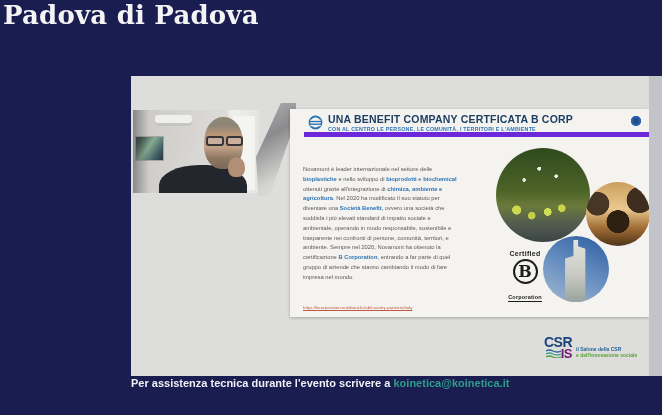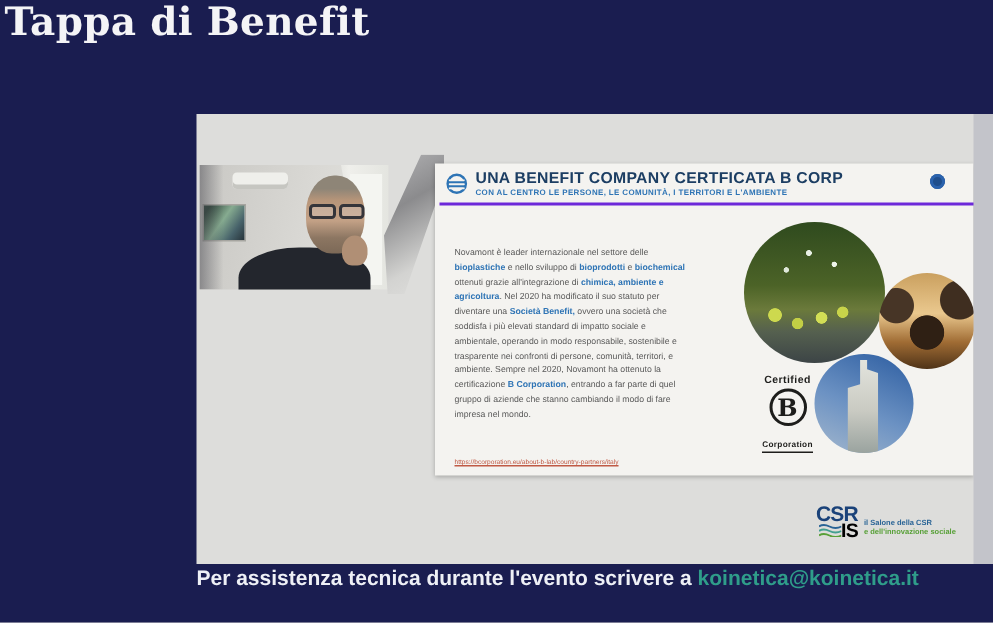--- a/index.html
+++ b/index.html
@@ -26,21 +26,21 @@
   .lens { flex:1; border:2px solid #35353a; border-radius:3px; background:rgba(235,235,240,.25); }
   .hand { position:absolute; left:95px; top:47px; width:17px; height:20px; background:#b08f75; border-radius:50% 50% 40% 40%; }
 
   
   .wedge { position:absolute; left:125px; top:27px; width:40px; height:93px;
            background:linear-gradient(150deg,#b4b4b6 0%,#8b8b8d 35%,#d3d3d1 75%,#e0e0de 100%);
            clip-path:polygon(62% 0,100% 0,100% 18%,34% 100%,6% 100%,0 58%,30% 30%); }
 
   
   .slide { position:absolute; left:159px; top:33px; width:359px; height:208px; background:#f4f3f0; box-shadow:0 1px 3px rgba(0,0,0,.25); }
-  .slide-header { position:absolute; left:3px; top:0; width:100%; height:28px; border-bottom:2px solid #6d28d9; display:flex; align-items:center; }
+  .slide-header { position:absolute; left:14px; top:0; width:100%; height:28px; border-bottom:5px solid #6d28d9; display:flex; align-items:center; }
   .nov-logo { position:absolute; left:4px; top:6px; width:15px; height:15px; }
   .sl-titles { position:absolute; left:24px; top:4px; width:300px; }
   .sl-title { color:#1c3e63; font-weight:bold; font-size:10.5px; letter-spacing:0.2px; white-space:nowrap; }
   .sl-sub { color:#2e74b5; font-weight:bold; font-size:5.3px; letter-spacing:0.25px; margin-top:1px; white-space:nowrap; }
   .page-badge { position:absolute; left:327px; top:7px; width:10px; height:10px; border-radius:50%; background:#1f4e8c; box-shadow:inset 0 0 0 2px #2a62ad; }
 
   .sl-par { position:absolute; left:13px; top:56px; width:157px; font-size:5.8px; line-height:9.8px; color:#595959; }
   .sl-par .hl { color:#2e74b5; font-weight:bold; }
   .sl-link { position:absolute; left:13px; top:196px; font-size:4.4px; color:#c05a45; text-decoration:underline; white-space:nowrap; }
 
@@ -69,35 +69,35 @@
   .bc-top { font-size:7px; font-weight:bold; letter-spacing:0.3px; }
   .bc-circle { width:25px; height:25px; border:2px solid #1d1d1b; border-radius:50%; margin:2px auto 1px; display:flex; align-items:center; justify-content:center; }
   .bc-b { font-family:"DejaVu Serif", serif; font-size:16px; font-weight:bold; line-height:1; }
   .bc-bot { font-size:5.5px; font-weight:bold; display:inline-block; border-bottom:1.5px solid #1d1d1b; padding-bottom:1px; letter-spacing:0.2px; }
 
   
   .csr { position:absolute; left:407px; top:259px; display:flex; align-items:center; }
   .csr-left { width:34px; text-align:right; line-height:1; }
   .csr-csr { color:#1a4279; font-weight:bold; font-size:14px; letter-spacing:-0.5px; }
   .csr-row { display:flex; align-items:center; justify-content:flex-end; margin-top:-2px; }
-  .csr-is { color:#000000; font-weight:bold; font-size:13px; letter-spacing:-0.5px; }
+  .csr-is { color:#701a75; font-weight:bold; font-size:13px; letter-spacing:-0.5px; }
   .csr-captions { margin-left:4px; margin-top:9px; line-height:1.25; white-space:nowrap; }
   .cap1 { color:#2a6496; font-size:5px; font-weight:bold; }
   .cap2 { color:#58a038; font-size:5px; font-weight:bold; }
 
   
   .footer { position:absolute; left:131px; top:377px; width:531px; color:#eef0f6; font-weight:600; }
-  .f1 { font-size:14px; white-space:nowrap; }
+  .f1 { font-size:11px; white-space:nowrap; }
   .f1 .email { color:#2f9d8a; }
   .f2 { font-size:8px; margin-top:3.5px; white-space:nowrap; letter-spacing:-0.1px; }
 </style>
 </head>
 <body>
 
-<div class="page-title">Tappa di Benefit</div>
+<div class="page-title">Padova di Padova</div>
 
 <div class="share">
 
   <div class="video">
     <div class="window"></div>
     <div class="window-bright"></div>
     <div class="ac-unit"></div>
     <div class="wall-art"></div>
     <div class="vid-shade"></div>
     <div class="torso"></div>

